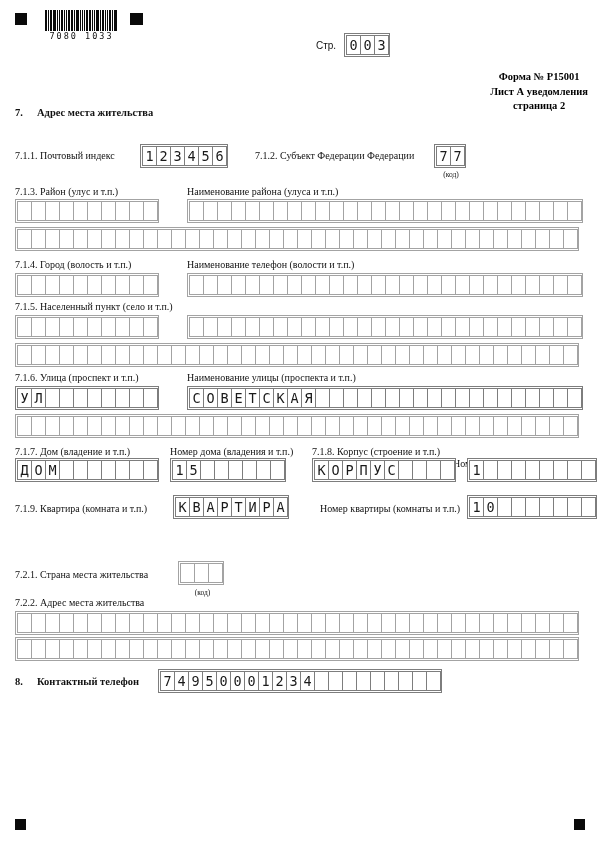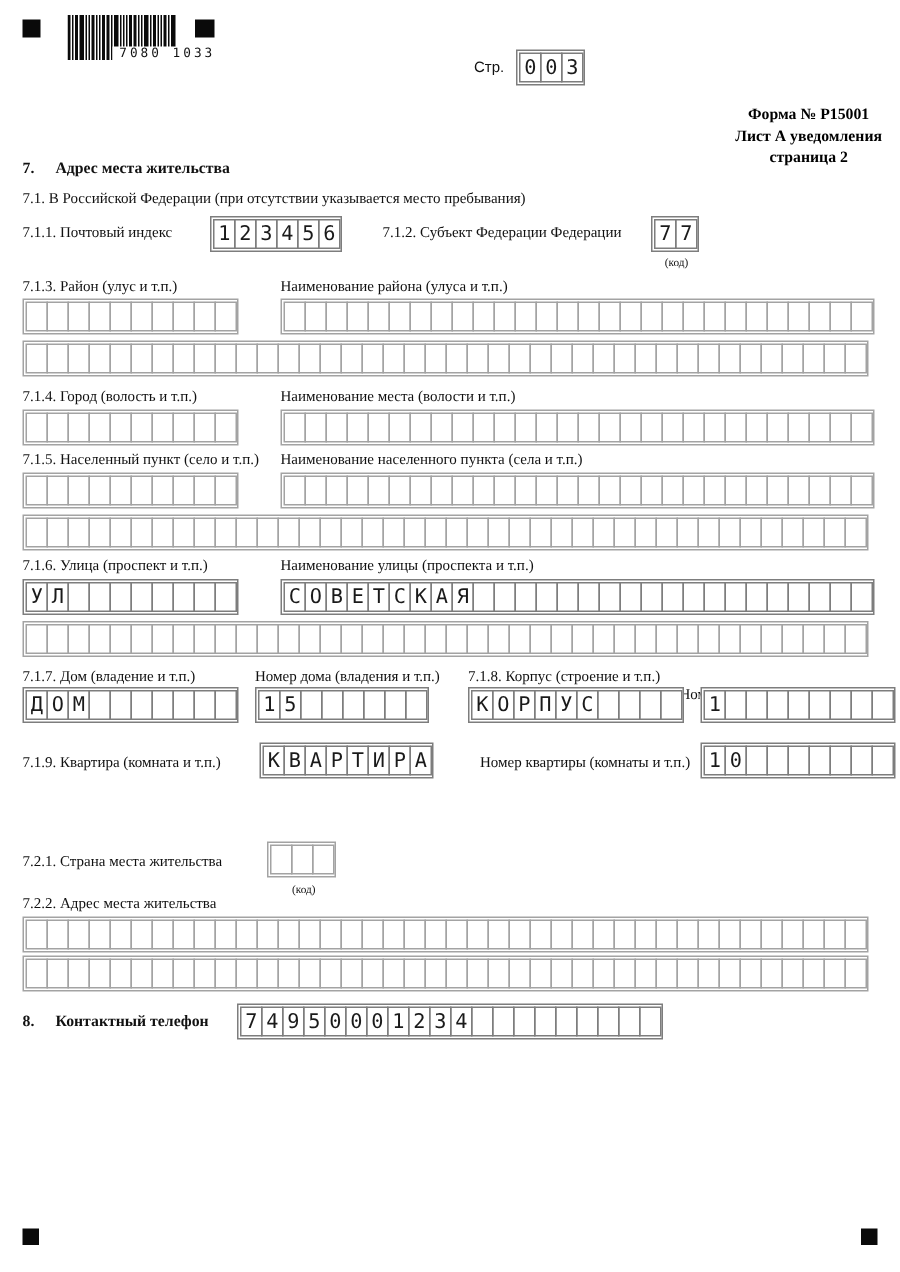--- a/index.html
+++ b/index.html
@@ -14,21 +14,21 @@
     font-family:"Liberation Serif","DejaVu Serif",serif;color:var(--tx);
   }
   .mark{position:absolute;background:#0a0a0a;}
   
   .barcode{position:absolute;left:45px;top:10px;width:73px;height:30px;overflow:hidden;}
   .bars{display:flex;height:100%;}
   .bar{background:#0a0a0a;height:100%;margin-right:1px;flex:0 0 auto;}
   .bartext{
     position:absolute;left:45px;top:31px;width:73px;text-align:center;
     font-family:"DejaVu Sans Mono",monospace;font-size:8.5px;letter-spacing:2px;
-    background:#fff;color:#111;margin-left:30px;
+    background:#fff;color:#111;
   }
   
   .lbl{position:absolute;font-size:10px;white-space:nowrap;color:#111;}
   .lbl .paren{font-size:10px;}
   .bold{font-weight:bold;}
   .hdr{position:absolute;right:12px;top:70px;text-align:center;font-weight:bold;font-size:10.5px;line-height:14.5px;}
   .secnum{display:inline-block;width:22px;}
   .sans{font-family:"Liberation Sans",sans-serif;}
   .caption{position:absolute;font-size:7.5px;text-align:center;color:#111;}
   
@@ -99,21 +99,20 @@
   <div class="hdr">
     <div>Форма № Р15001</div>
     <div>Лист А уведомления</div>
     <div>страница 2</div>
   </div>
 
   <div class="lbl bold" style="left:15px;top:107px;font-size:10.5px;">
     <span class="secnum">7.</span><span>Адрес места жительства</span>
   </div>
 
-  <div class="lbl" style="left:15px;top:127px;">7.1. В Российской Федерации (при отсутствии указывается место пребывания)</div>
 
   <div class="lbl" style="left:15px;top:150px;">7.1.1. Почтовый индекс</div>
   <div class="grp filled" style="left:140px;top:144px;">
       <div class="cell">1</div>
       <div class="cell">2</div>
       <div class="cell">3</div>
       <div class="cell">4</div>
       <div class="cell">5</div>
       <div class="cell">6</div>
     </div>
@@ -212,21 +211,21 @@
       <div class="cell"></div>
       <div class="cell"></div>
       <div class="cell"></div>
       <div class="cell"></div>
     </div>
 
   <div class="lbl" style="left:15px;top:259px;">
     <span>7.1.4. Город</span> <span class="paren">(волость и т.п.)</span>
   </div>
   <div class="lbl" style="left:187px;top:259px;">
-    <span>Наименование места</span> <span class="paren">(волости и т.п.)</span>
+    <span>Наименование телефон</span> <span class="paren">(волости и т.п.)</span>
   </div>
   <div class="grp" style="left:15px;top:273px;">
       <div class="cell"></div>
       <div class="cell"></div>
       <div class="cell"></div>
       <div class="cell"></div>
       <div class="cell"></div>
       <div class="cell"></div>
       <div class="cell"></div>
       <div class="cell"></div>
@@ -259,23 +258,20 @@
       <div class="cell"></div>
       <div class="cell"></div>
       <div class="cell"></div>
       <div class="cell"></div>
       <div class="cell"></div>
       <div class="cell"></div>
     </div>
 
   <div class="lbl" style="left:15px;top:301px;">
     <span>7.1.5. Населенный пункт</span> <span class="paren">(село и т.п.)</span>
-  </div>
-  <div class="lbl" style="left:187px;top:301px;">
-    <span>Наименование населенного пункта</span> <span class="paren">(села и т.п.)</span>
   </div>
   <div class="grp" style="left:15px;top:315px;">
       <div class="cell"></div>
       <div class="cell"></div>
       <div class="cell"></div>
       <div class="cell"></div>
       <div class="cell"></div>
       <div class="cell"></div>
       <div class="cell"></div>
       <div class="cell"></div>

